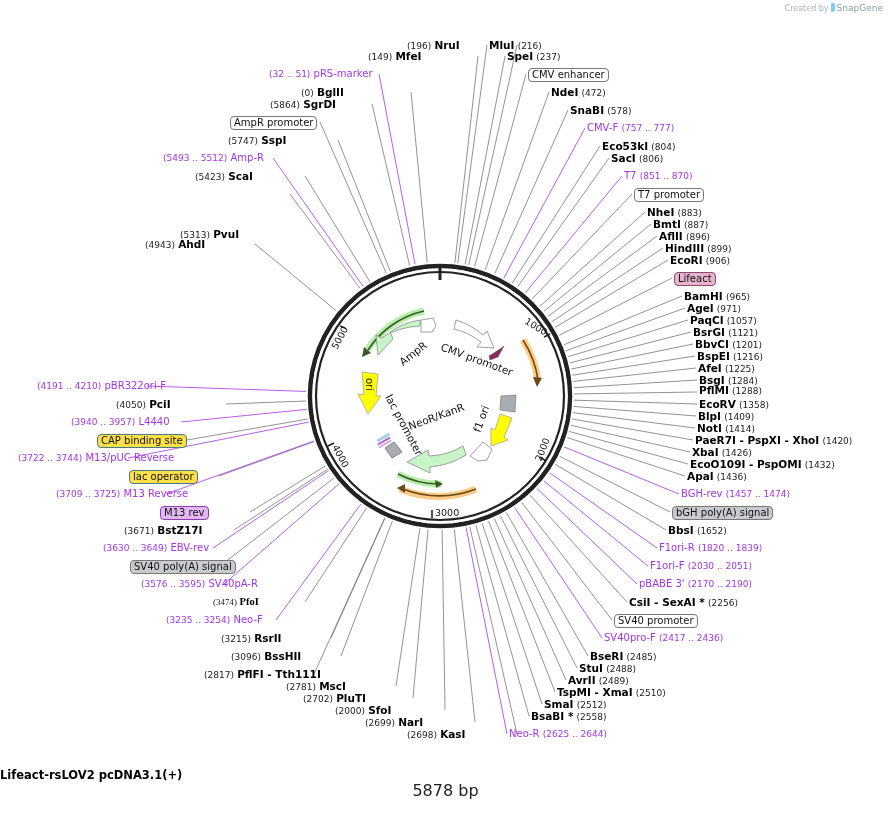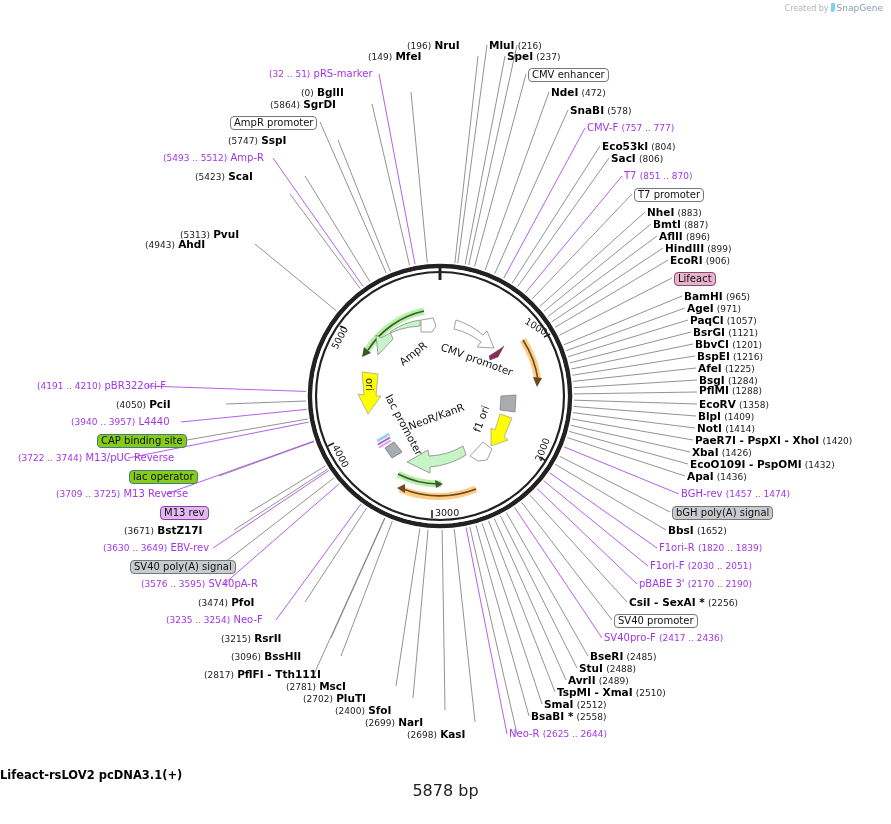--- a/index.html
+++ b/index.html
@@ -5,21 +5,21 @@
   html, body { margin:0; padding:0; background:#ffffff; }
   body { width:891px; height:824px; position:relative; overflow:hidden; font-family:"DejaVu Sans", sans-serif; }
   #map { position:absolute; left:0; top:0; width:891px; height:824px; }
   .lbl { position:absolute; white-space:nowrap; font-size:10px; line-height:12px; color:#000; }
   .lbl .pos { font-size:9px; color:#222; }
   .lbl .nm { font-weight:bold; font-size:10.5px; }
   .lbl.primer { color:#a335e6; }
   .lbl.primer .pos { color:#a335e6; }
   .box { display:inline-block; border:1px solid #777; border-radius:4px; padding:0 3px; font-size:10px; line-height:12px; background:#fff; color:#111; }
   .box.pink { background:#e8b3cf; border-color:#8c4a6a; }
-  .box.teal { background:#84cc16; border-color:#4a7a88; }
+  .box.teal { background:#fde047; border-color:#4a7a88; }
   .box.grey { background:#c8cacd; border-color:#777; }
   .box.violet { background:#e3b8f0; border-color:#8a3fb0; }
   #credit { position:absolute; right:8px; top:3px; font-size:8px; color:#b0b4b8; }
   #credit .brand { color:#8a9aa6; font-size:9px; }
   #credit .logo { display:inline-block; width:4px; height:9px; background:#7fcff0; border-radius:1px 1px 3px 1px; margin:0 2px -1px 2px; }
   #title { position:absolute; left:0; width:833px; top:768px; text-align:left; font-weight:bold; font-size:11.5px; }
   #bp { position:absolute; left:0; width:891px; top:781px; text-align:center; font-size:16px; color:#222; }
 </style>
 </head>
 <body>
@@ -247,28 +247,28 @@
     <div class="lbl primer" style="left: 71px; top: 416px;"><span class="pos">(3940 .. 3957)</span>  <span class="">L4440</span></div>
     <div class="lbl " style="left: 97px; top: 434px;"><span class="box teal">CAP binding site</span></div>
     <div class="lbl primer" style="left: 18px; top: 452px;"><span class="pos">(3722 .. 3744)</span>  <span class="">M13/pUC Reverse</span></div>
     <div class="lbl " style="left: 129px; top: 470px;"><span class="box teal">lac operator</span></div>
     <div class="lbl primer" style="left: 56px; top: 488px;"><span class="pos">(3709 .. 3725)</span>  <span class="">M13 Reverse</span></div>
     <div class="lbl " style="left: 160px; top: 506px;"><span class="box violet">M13 rev</span></div>
     <div class="lbl " style="left: 124px; top: 524px;"><span class="pos">(3671)</span>  <span class="nm">BstZ17I</span></div>
     <div class="lbl primer" style="left: 103px; top: 542px;"><span class="pos">(3630 .. 3649)</span>  <span class="">EBV-rev</span></div>
     <div class="lbl " style="left: 130px; top: 560px;"><span class="box grey">SV40 poly(A) signal</span></div>
     <div class="lbl primer" style="left: 114px; top: 578px; margin-left: 27px;"><span class="pos">(3576 .. 3595)</span>  <span class="">SV40pA-R</span></div>
-    <div class="lbl " style="left: 198px; top: 596px;"><span class="pos">(3474)</span>  <span class="nm">PfoI</span></div>
+    <div class="lbl " style="left: 213px; top: 596px; font-family: Liberation Serif, serif;"><span class="pos">(3474)</span>  <span class="nm">PfoI</span></div>
     <div class="lbl primer" style="left: 166px; top: 614px;"><span class="pos">(3235 .. 3254)</span>  <span class="">Neo-F</span></div>
     <div class="lbl " style="left: 221px; top: 632px;"><span class="pos">(3215)</span>  <span class="nm">RsrII</span></div>
     <div class="lbl " style="left: 231px; top: 650px;"><span class="pos">(3096)</span>  <span class="nm">BssHII</span></div>
     <div class="lbl " style="left: 204px; top: 668px;"><span class="pos">(2817)</span>  <span class="nm">PflFI   - Tth111I</span></div>
     <div class="lbl " style="left: 286px; top: 680px;"><span class="pos">(2781)</span>  <span class="nm">MscI</span></div>
     <div class="lbl " style="left: 303px; top: 692px;"><span class="pos">(2702)</span>  <span class="nm">PluTI</span></div>
-    <div class="lbl " style="left: 335px; top: 704px;"><span class="pos">(2400)</span>  <span class="nm">SfoI</span></div>
+    <div class="lbl " style="left: 335px; top: 704px;"><span class="pos">(2000)</span>  <span class="nm">SfoI</span></div>
     <div class="lbl " style="left: 365px; top: 716px;"><span class="pos">(2699)</span>  <span class="nm">NarI</span></div>
     <div class="lbl " style="left: 407px; top: 728px;"><span class="pos">(2698)</span>  <span class="nm">KasI</span></div>
   </div>
 
 <div id="credit">
   <span>Created by</span><span class="logo"></span><span class="brand">SnapGene</span>
 </div>
 
 <div id="title">Lifeact-rsLOV2 pcDNA3.1(+)</div>
 <div id="bp">5878 bp</div>

